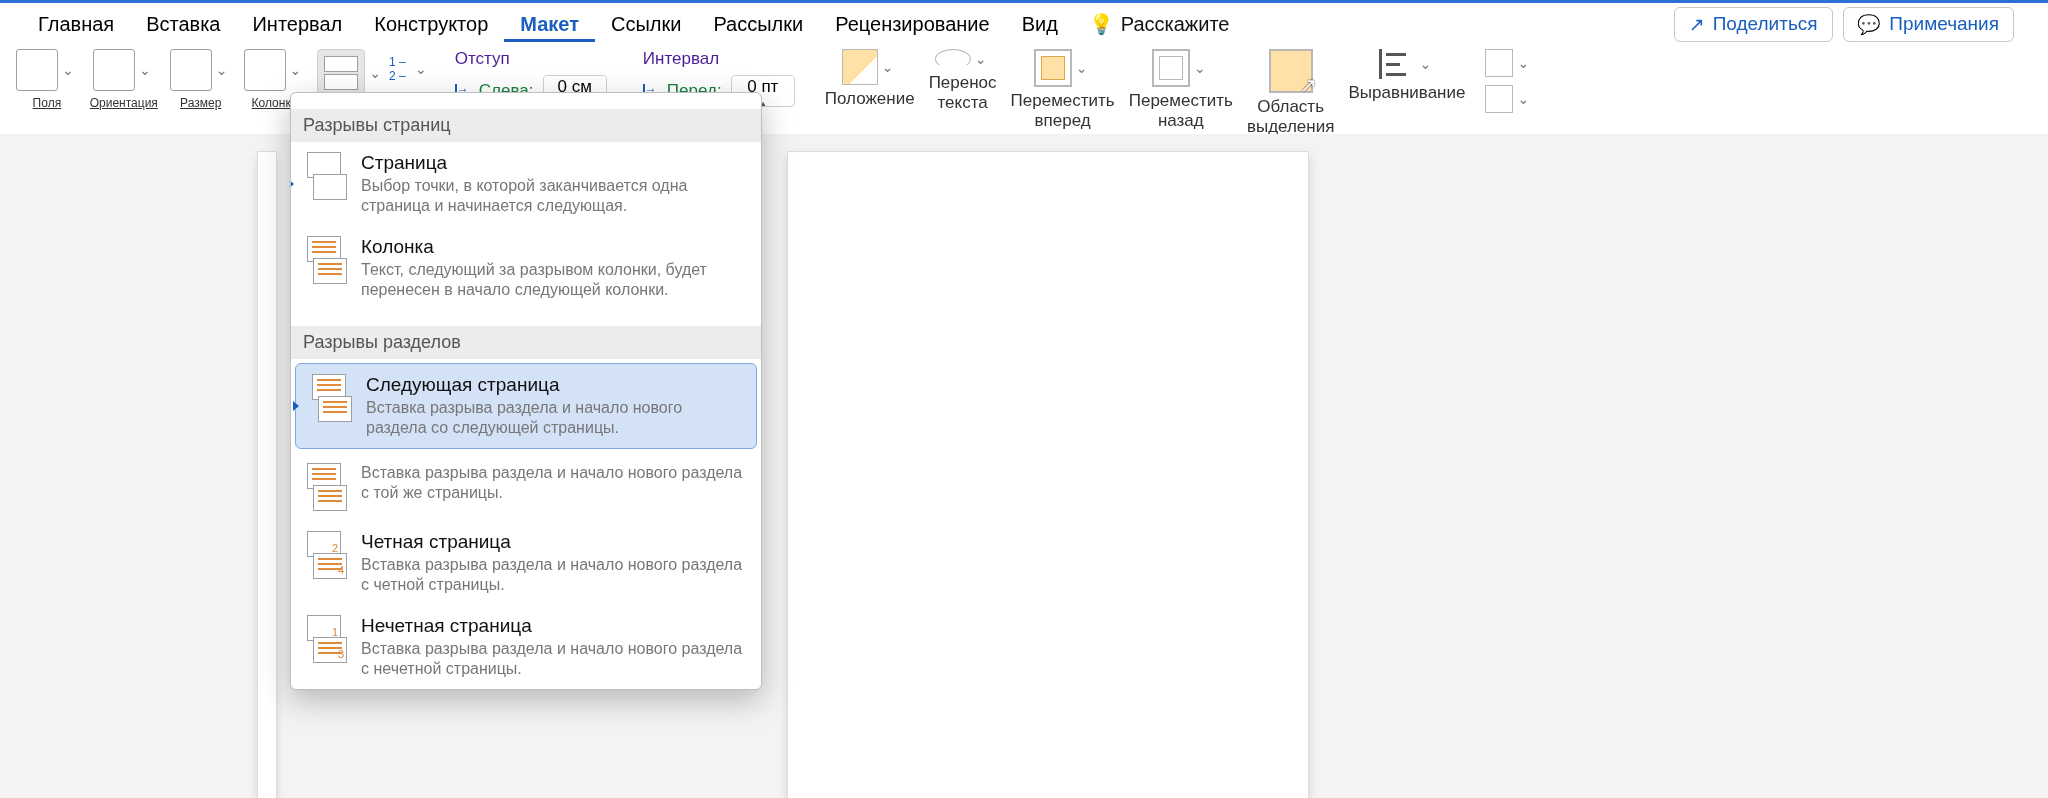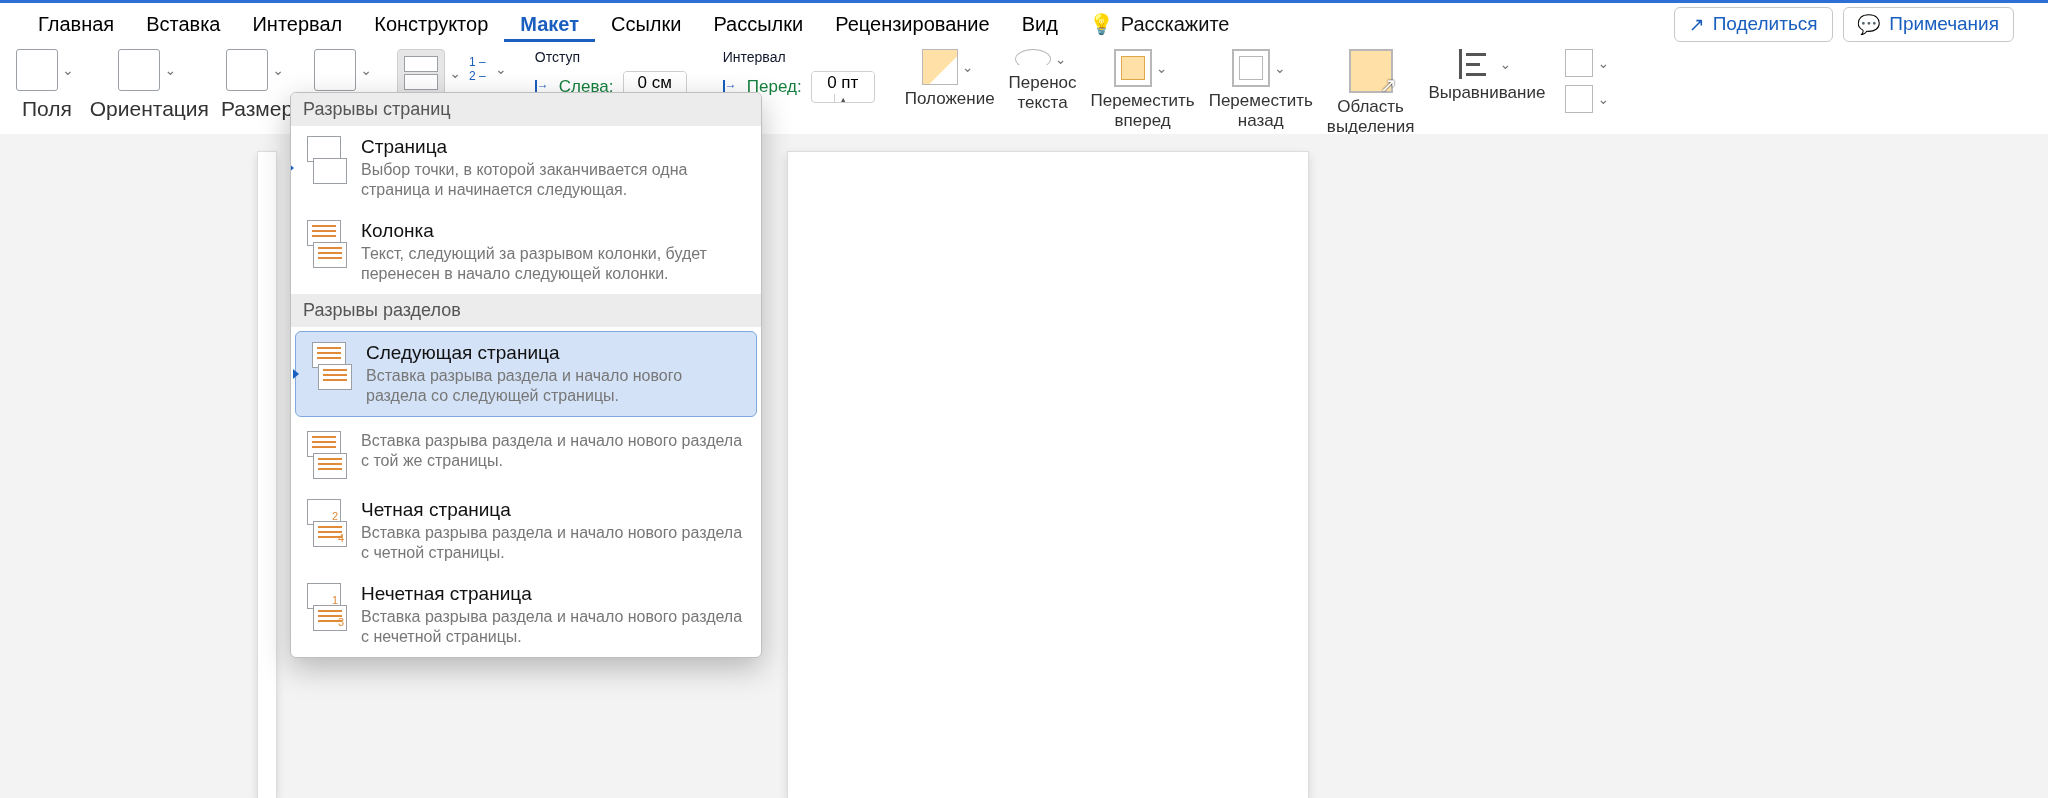--- a/index.html
+++ b/index.html
@@ -9,27 +9,27 @@
   .tab{padding:6px 16px;font-size:20px;cursor:pointer;white-space:nowrap}
   .tab.active{color:#1a5fbf;font-weight:600;border-bottom:3px solid #1a5fbf;padding-bottom:3px;}
   .tell{display:flex;align-items:center;gap:6px;margin-left:16px;font-size:20px;color:#111;}
   .right-actions{margin-left:auto;display:flex;gap:10px;padding-right:12px;}
   .pillbtn{display:flex;align-items:center;gap:8px;border:1px solid #c7c7c7;border-radius:6px;padding:5px 14px;font-size:19px;color:#1a5fbf;background:#fff;}
   .ribbon{height:88px;display:flex;align-items:flex-start;padding:4px 0 0 16px;border-bottom:1px solid #d8d8d8;background:#fff;}
   .rgroup{display:flex;flex-direction:column;align-items:center;margin-right:12px;}
   .ricon{display:flex;align-items:center;}
   .bigicon{width:40px;height:40px;border:1px solid #9aa0a6;border-radius:3px;background:#fff;position:relative;display:inline-block;}
   .chev{font-size:14px;color:#777;padding:0 4px;}
-  .rlabel{font-size:21px;color:#333;margin-top:6px;text-align:center;line-height:1.1;}
+  .rlabel{font-size:12px;color:#333;margin-top:6px;text-align:center;line-height:1.1;text-decoration:underline;}
   .breaks-btn{width:46px;height:46px;background:#e6e6e6;border:1px solid #cfcfcf;border-radius:4px;position:relative;}
   .breaks-btn::before{content:"";position:absolute;left:6px;right:6px;top:6px;height:14px;background:#fff;border:1px solid #9aa0a6;}
   .breaks-btn::after{content:"";position:absolute;left:6px;right:6px;bottom:6px;height:14px;background:#fff;border:1px solid #9aa0a6;}
   .ln-btn{width:22px;height:40px;display:flex;flex-direction:column;justify-content:center;font-size:12px;color:#1a5fbf;line-height:1;gap:2px;}
   .spacing-block{display:flex;flex-direction:column;gap:6px;margin-left:6px;}
-  .spacing-head{font-size:14px;color:#0f172a;}
+  .spacing-head{font-size:17px;color:#4c1d95;}
   .spacing-row{display:flex;align-items:center;gap:6px;}
   .miniicon{width:18px;height:14px;display:inline-block;position:relative;}
   .miniicon::before{content:"";position:absolute;inset:0;border-left:2px solid #1a5fbf;}
   .miniicon::after{content:"→";position:absolute;left:2px;top:-3px;color:#1a5fbf;font-size:12px;}
   .splabel{font-size:17px;color:#15803d;min-width:58px;}
   .spin{display:flex;align-items:center;border:1px solid #cfcfcf;border-radius:4px;overflow:hidden;height:30px;flex-direction:column;}
   .spin input{border:0;width:58px;text-align:center;font-size:17px;outline:none;}
   .spin .spbtns{display:flex;flex-direction:column;border-left:1px solid #cfcfcf;}
   .spin .spbtns span{font-size:9px;line-height:1;padding:2px 4px;color:#555;}
   .arrgroup{display:flex;align-items:flex-start;gap:14px;margin-left:30px;}
@@ -46,21 +46,21 @@
   .alignicon{width:30px;height:30px;border-left:3px solid #555;display:flex;flex-direction:column;justify-content:space-around;padding-left:4px;}
   .alignicon span{height:3px;background:#555;display:block;}
   .small-arricon{width:26px;height:26px;border:1px solid #b8b8b8;background:#fff;}
   
   .canvas{position:absolute;left:0;right:0;top:134px;bottom:0;background:#f3f3f3;}
   .page{position:absolute;top:18px;width:520px;height:646px;background:#fff;box-shadow:0 0 0 1px #ddd, 0 4px 10px rgba(0,0,0,.15);}
   .page.left{left:258px;width:18px;}
   .page.right{left:788px;}
   
   .dd{position:absolute;left:290px;top:92px;width:470px;background:#fff;border:1px solid #bfbfbf;border-radius:6px;box-shadow:0 10px 30px rgba(0,0,0,.25);overflow:hidden;z-index:10;}
-  .dd-head{background:#ececec;padding:6px 12px;font-size:18px;color:#555;}
+  .dd-head{background:#ececec;padding:6px 12px;font-size:18px;color:#555;margin-top:16px;}
   .dd-item{display:flex;gap:14px;padding:10px 12px;align-items:flex-start;}
   .dd-item.selected{background:#d3e2f6;border:1px solid #7fa8de;border-radius:6px;margin:4px;justify-content:space-between;}
   .dd-ic{width:44px;height:48px;flex-shrink:0;position:relative;}
   .dd-ic .pg{position:absolute;width:32px;height:24px;border:1px solid #9aa0a6;background:#fff;}
   .dd-ic .pg.top{top:0;left:4px;}
   .dd-ic .pg.bot{bottom:0;left:10px;}
   .dd-ic .pg.lines::before{content:"";position:absolute;left:4px;right:4px;top:4px;height:2px;background:#e08a3a;box-shadow:0 5px 0 #e08a3a,0 10px 0 #e08a3a;}
   .dd-ic .num{position:absolute;right:2px;bottom:2px;font-size:11px;color:#e08a3a;}
   .dd-txt{flex:1;}
   .dd-title{font-size:19px;color:#111;margin-bottom:2px;}

